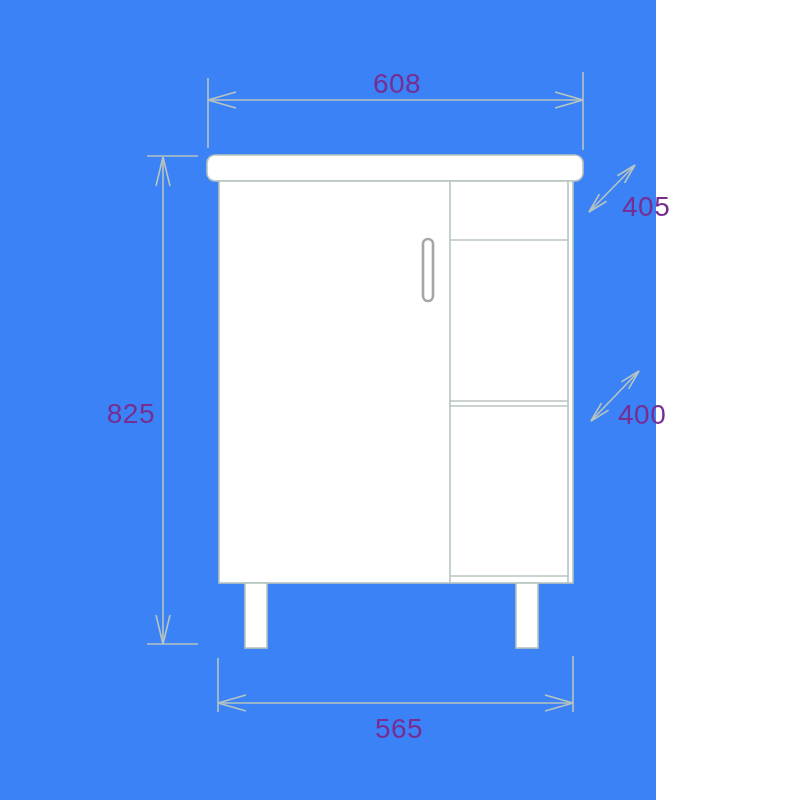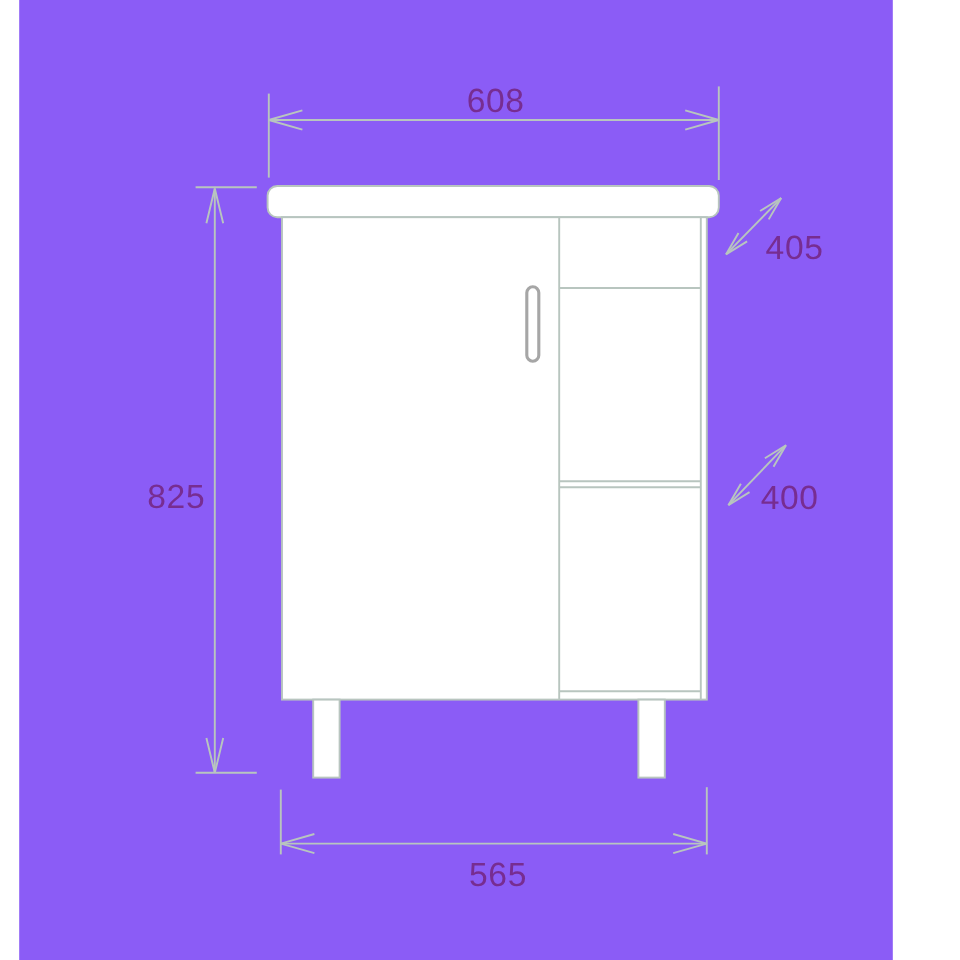--- a/index.html
+++ b/index.html
@@ -5,24 +5,23 @@
   html, body {
     margin: 0;
     padding: 0;
     background: #ffffff;
     width: 800px;
     height: 800px;
     overflow: hidden;
   }
   .canvas {
     position: relative;
-    width: 728px;
+    width: 656px;
     height: 800px;
-    background: #8b5cf6;
-    margin-left: 16px;
+    background: #3b82f6;
   }
   svg { display: block; }
   .ln {
     stroke: var(--color-line, #b8c5bf);
     stroke-width: 1.6;
     fill: none;
     stroke-linecap: butt;
   }
   .shape {
     stroke: var(--color-line, #b8c5bf);

